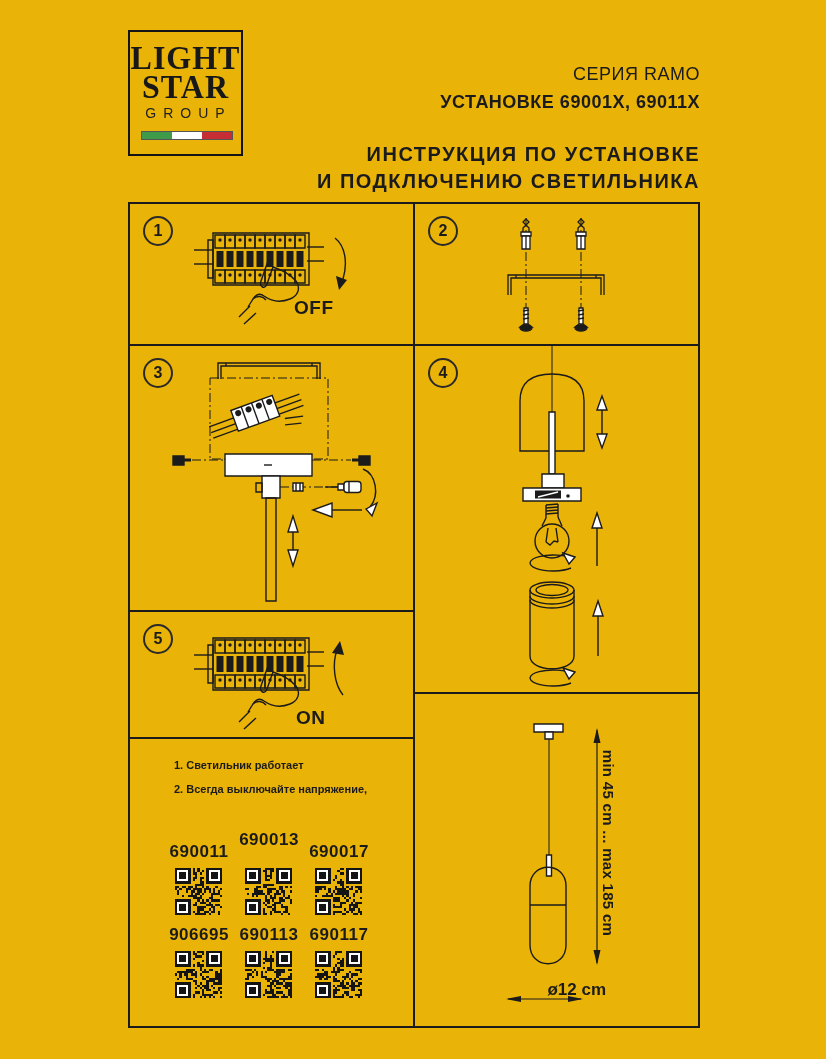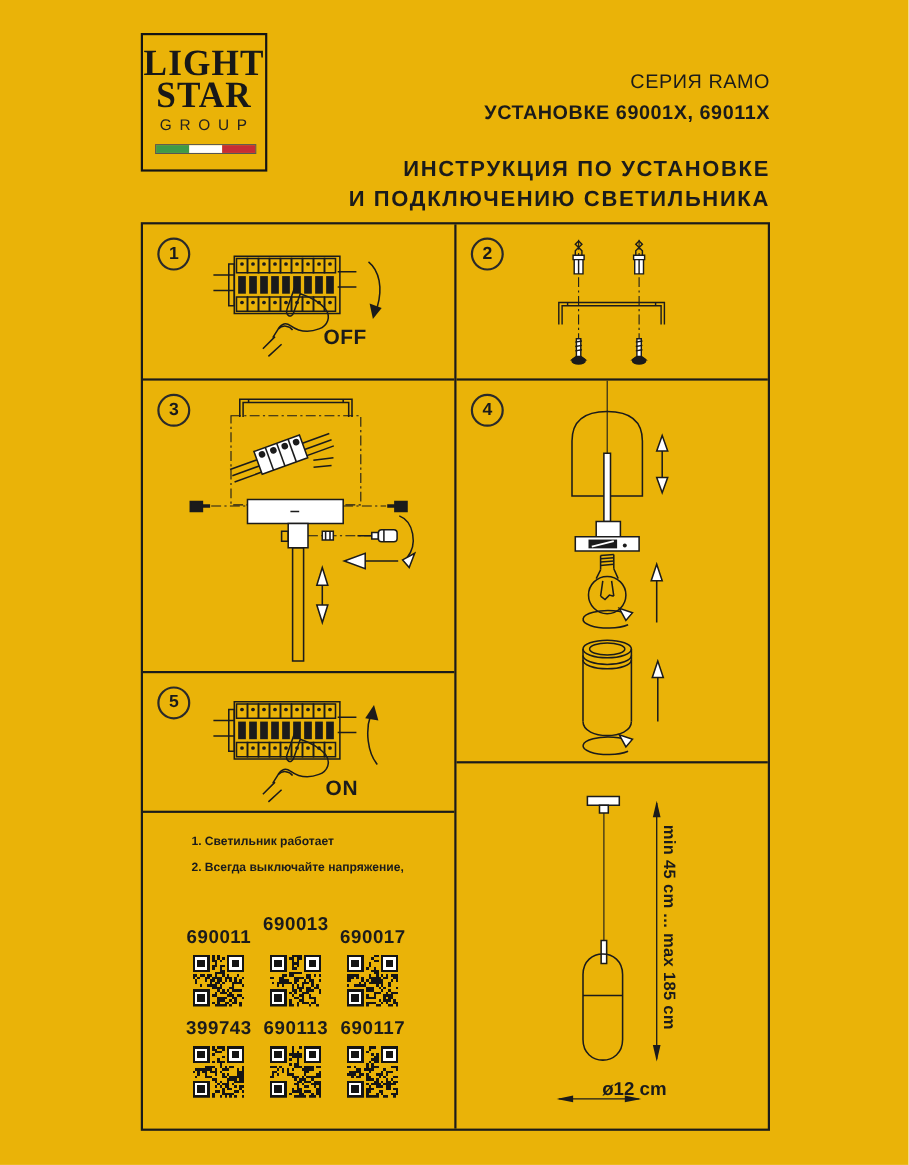--- a/index.html
+++ b/index.html
@@ -629,21 +629,21 @@
               <rect x="2" y="2" width="3" height="3"></rect>
               <rect x="14" y="0" width="7" height="7"></rect>
               <rect x="15" y="1" width="5" height="5" fill="#fff"></rect>
               <rect x="16" y="2" width="3" height="3"></rect>
               <rect x="0" y="14" width="7" height="7"></rect>
               <rect x="1" y="15" width="5" height="5" fill="#fff"></rect>
               <rect x="2" y="16" width="3" height="3"></rect>
             </g>
           </svg>
 
-        <div class="abs qr-label" style="left:39px;top:186px">399743</div>
+        <div class="abs qr-label" style="left:39px;top:186px">906695</div>
         <div class="abs qr-label" style="left:109px;top:186px">690113</div>
         <div class="abs qr-label" style="left:179px;top:186px">690117</div>
         <svg class="qr-svg" style="left:45px;top:212px" viewBox="0 0 21 21" shape-rendering="crispEdges">
             <g fill="#141414" stroke="none">
               <rect x="8" y="0" width="1" height="1"></rect>
               <rect x="10" y="0" width="1" height="1"></rect>
               <rect x="11" y="0" width="1" height="1"></rect>
               <rect x="12" y="0" width="1" height="1"></rect>
               <rect x="8" y="1" width="1" height="1"></rect>
               <rect x="9" y="1" width="1" height="1"></rect>

